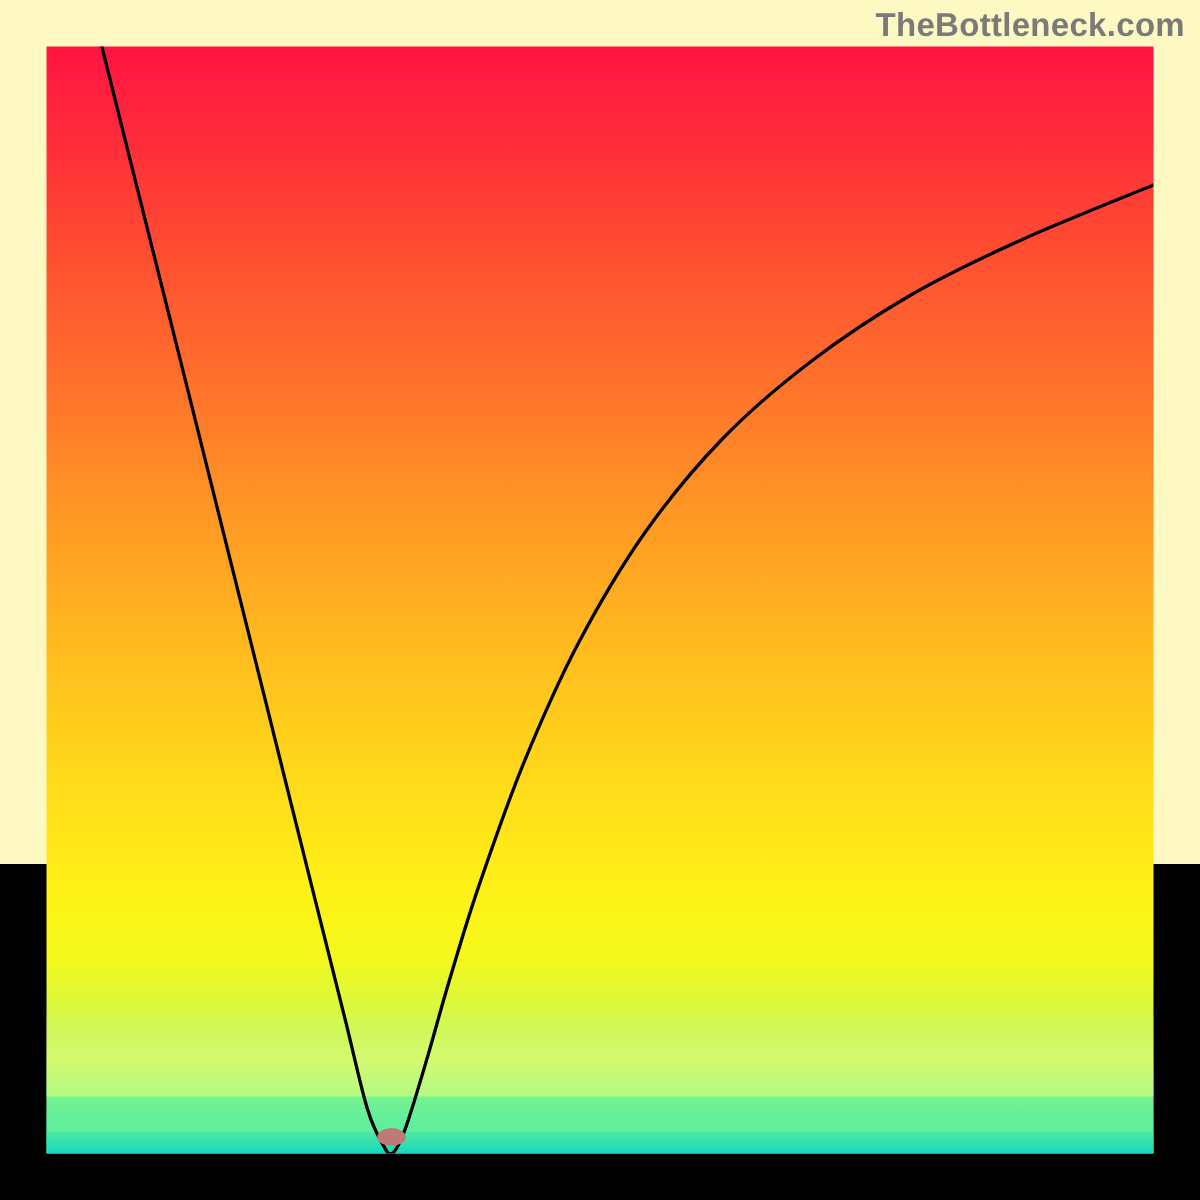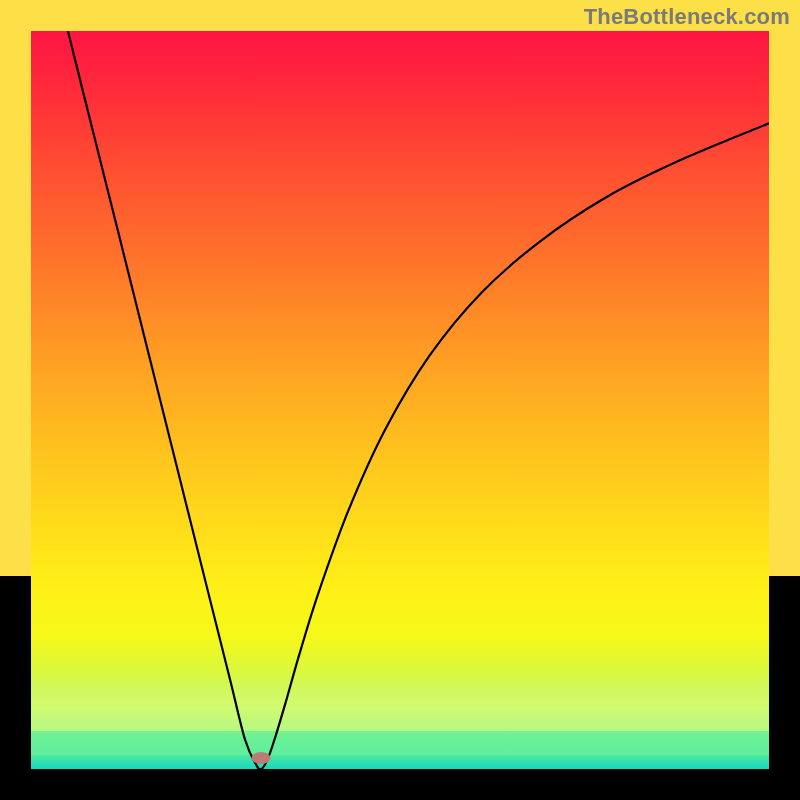--- a/index.html
+++ b/index.html
@@ -8,21 +8,21 @@
     width: 800px;
     height: 800px;
     background: #000;
     overflow: hidden;
     font-family: Arial, Helvetica, sans-serif;
   }
   .frame {
     position: relative;
     width: 800px;
     height: 576px;
-    background: #fde047;
+    background: #fef9c3;
     text-align: right;
   }
   .watermark {
     position: absolute;
     top: 4px;
     right: 10px;
     color: #7a7a7a;
     font-size: 22px;
     font-weight: 600;
     letter-spacing: 0.2px;

